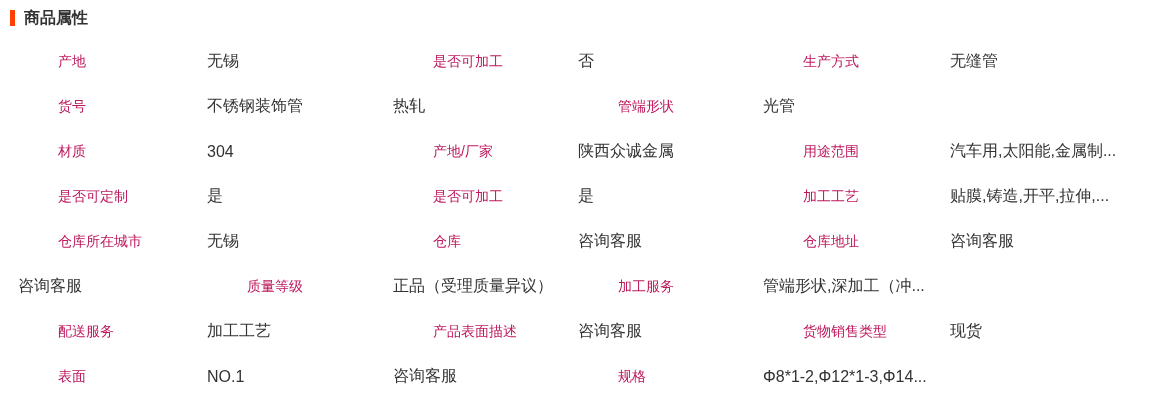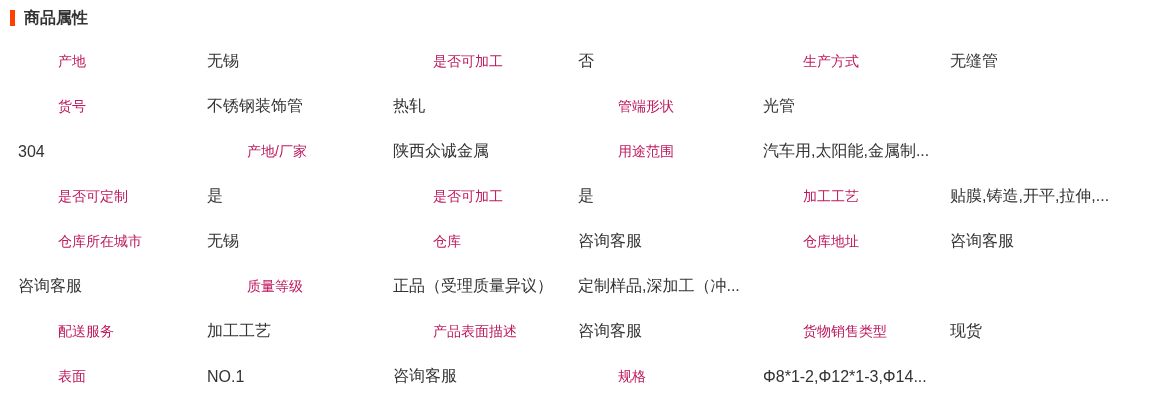--- a/index.html
+++ b/index.html
@@ -83,20 +83,21 @@
         <span class="val">无缝管</span>
       </div>
       <div class="row">
         <span class="lbl">货号</span>
         <span class="val">不锈钢装饰管</span>
         <span class="val">热轧</span>
         <span class="lbl">管端形状</span>
         <span class="val">光管</span>
       </div>
       <div class="row">
+        <span class="lbl">材质</span>
         <span class="val">304</span>
         <span class="lbl">产地/厂家</span>
         <span class="val">陕西众诚金属</span>
         <span class="lbl">用途范围</span>
         <span class="val">汽车用,太阳能,金属制...</span>
       </div>
       <div class="row">
         <span class="lbl">是否可定制</span>
         <span class="val">是</span>
         <span class="lbl">是否可加工</span>
@@ -109,21 +110,22 @@
         <span class="val">无锡</span>
         <span class="lbl">仓库</span>
         <span class="val">咨询客服</span>
         <span class="lbl">仓库地址</span>
         <span class="val">咨询客服</span>
       </div>
       <div class="row">
         <span class="val">咨询客服</span>
         <span class="lbl">质量等级</span>
         <span class="val">正品（受理质量异议）</span>
-        <span class="val">定制样品,深加工（冲...</span>
+        <span class="lbl">加工服务</span>
+        <span class="val">管端形状,深加工（冲...</span>
       </div>
       <div class="row">
         <span class="lbl">配送服务</span>
         <span class="val">加工工艺</span>
         <span class="lbl">产品表面描述</span>
         <span class="val">咨询客服</span>
         <span class="lbl">货物销售类型</span>
         <span class="val">现货</span>
       </div>
       <div class="row">

